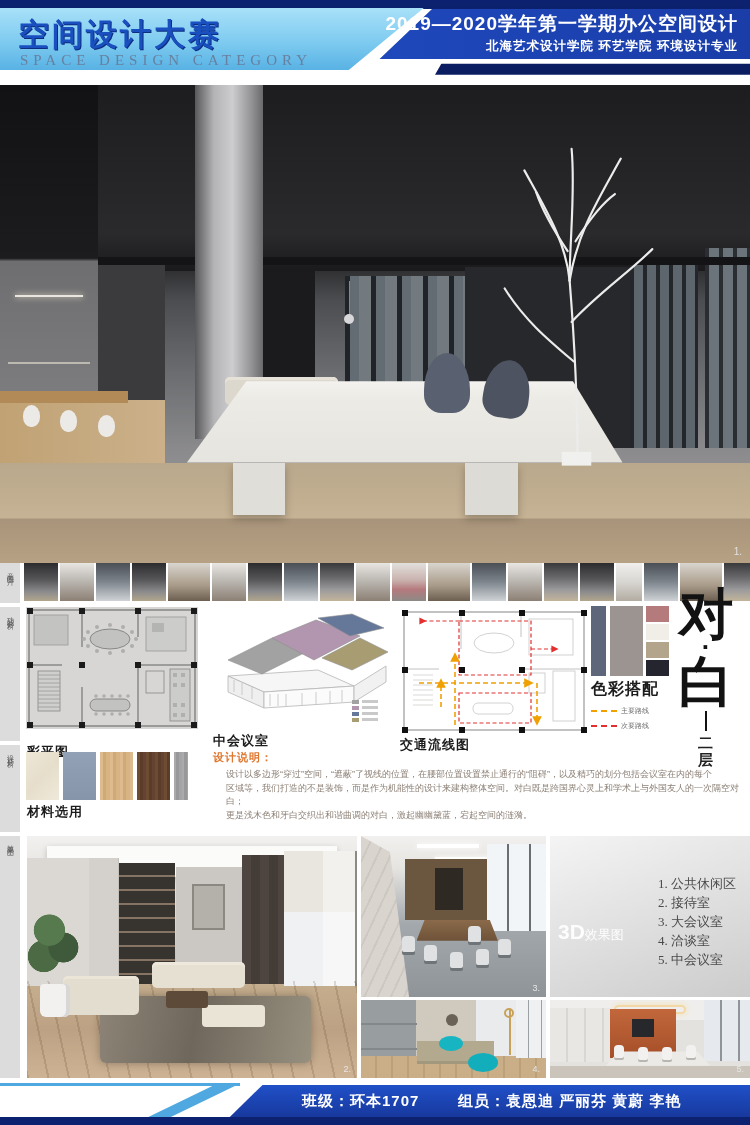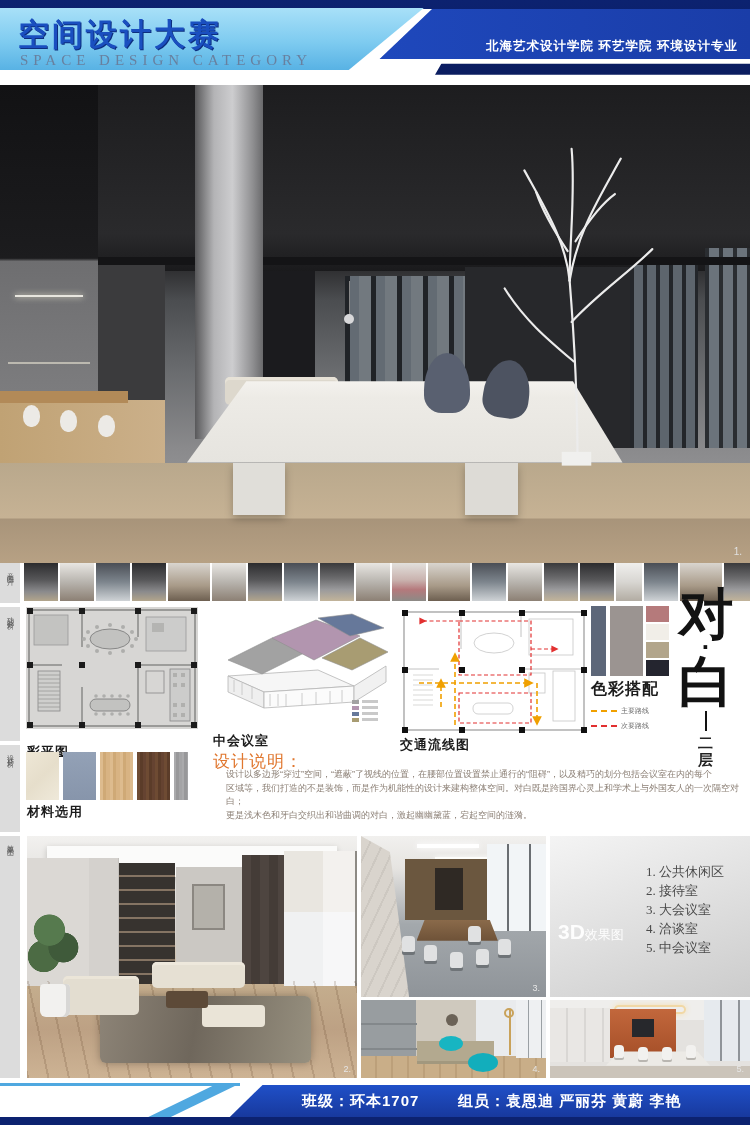--- a/index.html
+++ b/index.html
@@ -113,21 +113,21 @@
   .vt-floor{font-size:15px;font-weight:bold;color:#222;line-height:1.15;letter-spacing:1px;}
 
   
   #materials{left:26px;top:752px;width:180px;height:48px;display:flex;gap:4px;}
   .mat{width:33px;height:48px;}
   .mat.m1{background:linear-gradient(135deg,#eee7d6 0%,#e6decb 50%,#efe9da 100%);}
   .mat.m2{background:linear-gradient(180deg,#93a1b6,#8795ab);}
   .mat.m3{background:repeating-linear-gradient(90deg,#ddbb8e 0 3px,#cfa976 3px 6px,#d8b383 6px 10px);}
   .mat.m4{background:repeating-linear-gradient(90deg,#6e4b33 0 3px,#5b3c29 3px 6px,#654331 6px 9px);}
   .mat.m5{background:repeating-linear-gradient(90deg,#aaaaac 0 2px,#98989a 2px 5px,#a4a4a6 5px 8px);width:14px;}
-  #desc-title{left:213px;top:750px;font-size:17px;font-weight:normal;color:#e0772f;letter-spacing:1px;}
+  #desc-title{left:213px;top:750px;font-size:11px;font-weight:bold;color:#e0772f;letter-spacing:1px;}
   #desc-body{left:226px;top:768px;width:522px;font-size:9px;line-height:13.5px;color:#8d8177;}
 
   
   .rnum{position:absolute;right:6px;bottom:4px;color:#e6e6e6;font-size:9px;}
   #r-lounge{left:27px;top:836px;width:330px;height:242px;overflow:hidden;
     background:linear-gradient(180deg,#f2f1ef 0%,#e3e1de 18%,#d6d3cf 40%,#c4ad8d 62%,#bda184 80%,#cdb394 100%);}
   .lg-cove{left:6%;top:4%;width:88%;height:13%;background:#fbfbfa;box-shadow:0 2px 6px rgba(0,0,0,.18);}
   .lg-panel{left:0;top:9%;width:28%;height:53%;background:#dbd8d4;
     box-shadow:inset -1px 0 0 #c4c1bd,inset -30px 0 0 #d4d1cd;}
   .lg-shelf{left:28%;top:11%;width:17%;height:50%;
@@ -165,21 +165,21 @@
     background:repeating-linear-gradient(90deg,#f2f5f7 0 20px,#6a6e72 20px 22px);}
   .cf-table{left:30%;top:52%;width:44%;height:13%;
     clip-path:polygon(10% 0,90% 0,100% 100%,0 100%);
     background:linear-gradient(180deg,#8a6a4a,#6e5238);}
   .cf-chair{width:13px;height:16px;background:#e0e1e2;border-radius:4px 4px 2px 2px;box-shadow:0 3px 0 #6f7478;}
   #r-panel{left:550px;top:836px;width:200px;height:161px;
     background:linear-gradient(160deg,#f4f4f4 0%,#e4e4e4 40%,#cccccc 100%);}
   .p3d{left:8px;top:84px;color:rgba(255,255,255,.92);}
   .p3d .big{font-size:21px;font-weight:bold;}
   .p3d .small{font-size:13px;}
-  #roomlist{left:96px;top:26px;list-style:none;margin:0;padding:0;
+  #roomlist{left:96px;top:26px;list-style:none;margin:12px;padding:0;
     font-family:"Liberation Serif","DejaVu Serif",serif;font-size:13px;line-height:19px;color:#4a4a4a;}
   #r-bean{left:361px;top:1000px;width:185px;height:78px;overflow:hidden;
     background:linear-gradient(90deg,#989da0 0 30%,#cfc9be 30% 62%,#e9ebed 62% 100%);}
   .bn-joint1{left:0;top:30%;width:30%;height:2px;background:#83888b;}
   .bn-joint2{left:0;top:62%;width:30%;height:2px;background:#83888b;}
   .bn-floor{left:0;top:72%;width:100%;height:28%;
     background:repeating-linear-gradient(90deg,#c9ae88 0 14px,#bca07a 14px 16px);}
   .bn-plat{left:30%;top:52%;width:42%;height:26%;background:#b3a98f;box-shadow:0 3px 0 #a2987e;}
   .bn-art{left:46%;top:18%;width:12px;height:12px;border-radius:50%;background:#6b6257;}
   .bn-bag1{left:42%;top:46%;width:24px;height:15px;border-radius:50%;background:#17b5c2;}
@@ -220,20 +220,21 @@
 <div class="board">
 
   <div id="header" class="abs">
     <div class="abs h-navy"></div>
     <div class="abs h-blue"></div>
     <div class="abs h-white-stripe"></div>
     <div class="abs h-white-stripe2"></div>
     <div class="abs h-light"></div>
     <div class="abs h-title">空间设计大赛</div>
     <div class="abs h-sub">SPACE DESIGN CATEGORY</div>
+    <div class="abs h-r1">2019—2020学年第一学期办公空间设计</div>
     <div class="abs h-r2">北海艺术设计学院 环艺学院 环境设计专业</div>
   </div>
 
   <div id="hero" class="abs">
     <div class="abs hv-ceiling"></div>
     <div class="abs hv-leftwall"></div>
     <div class="abs hv-shelfwall"></div>
     <div class="abs hv-darkwall"></div>
     <div class="abs hv-winA"></div>
     <div class="abs hv-rightwall"></div>

